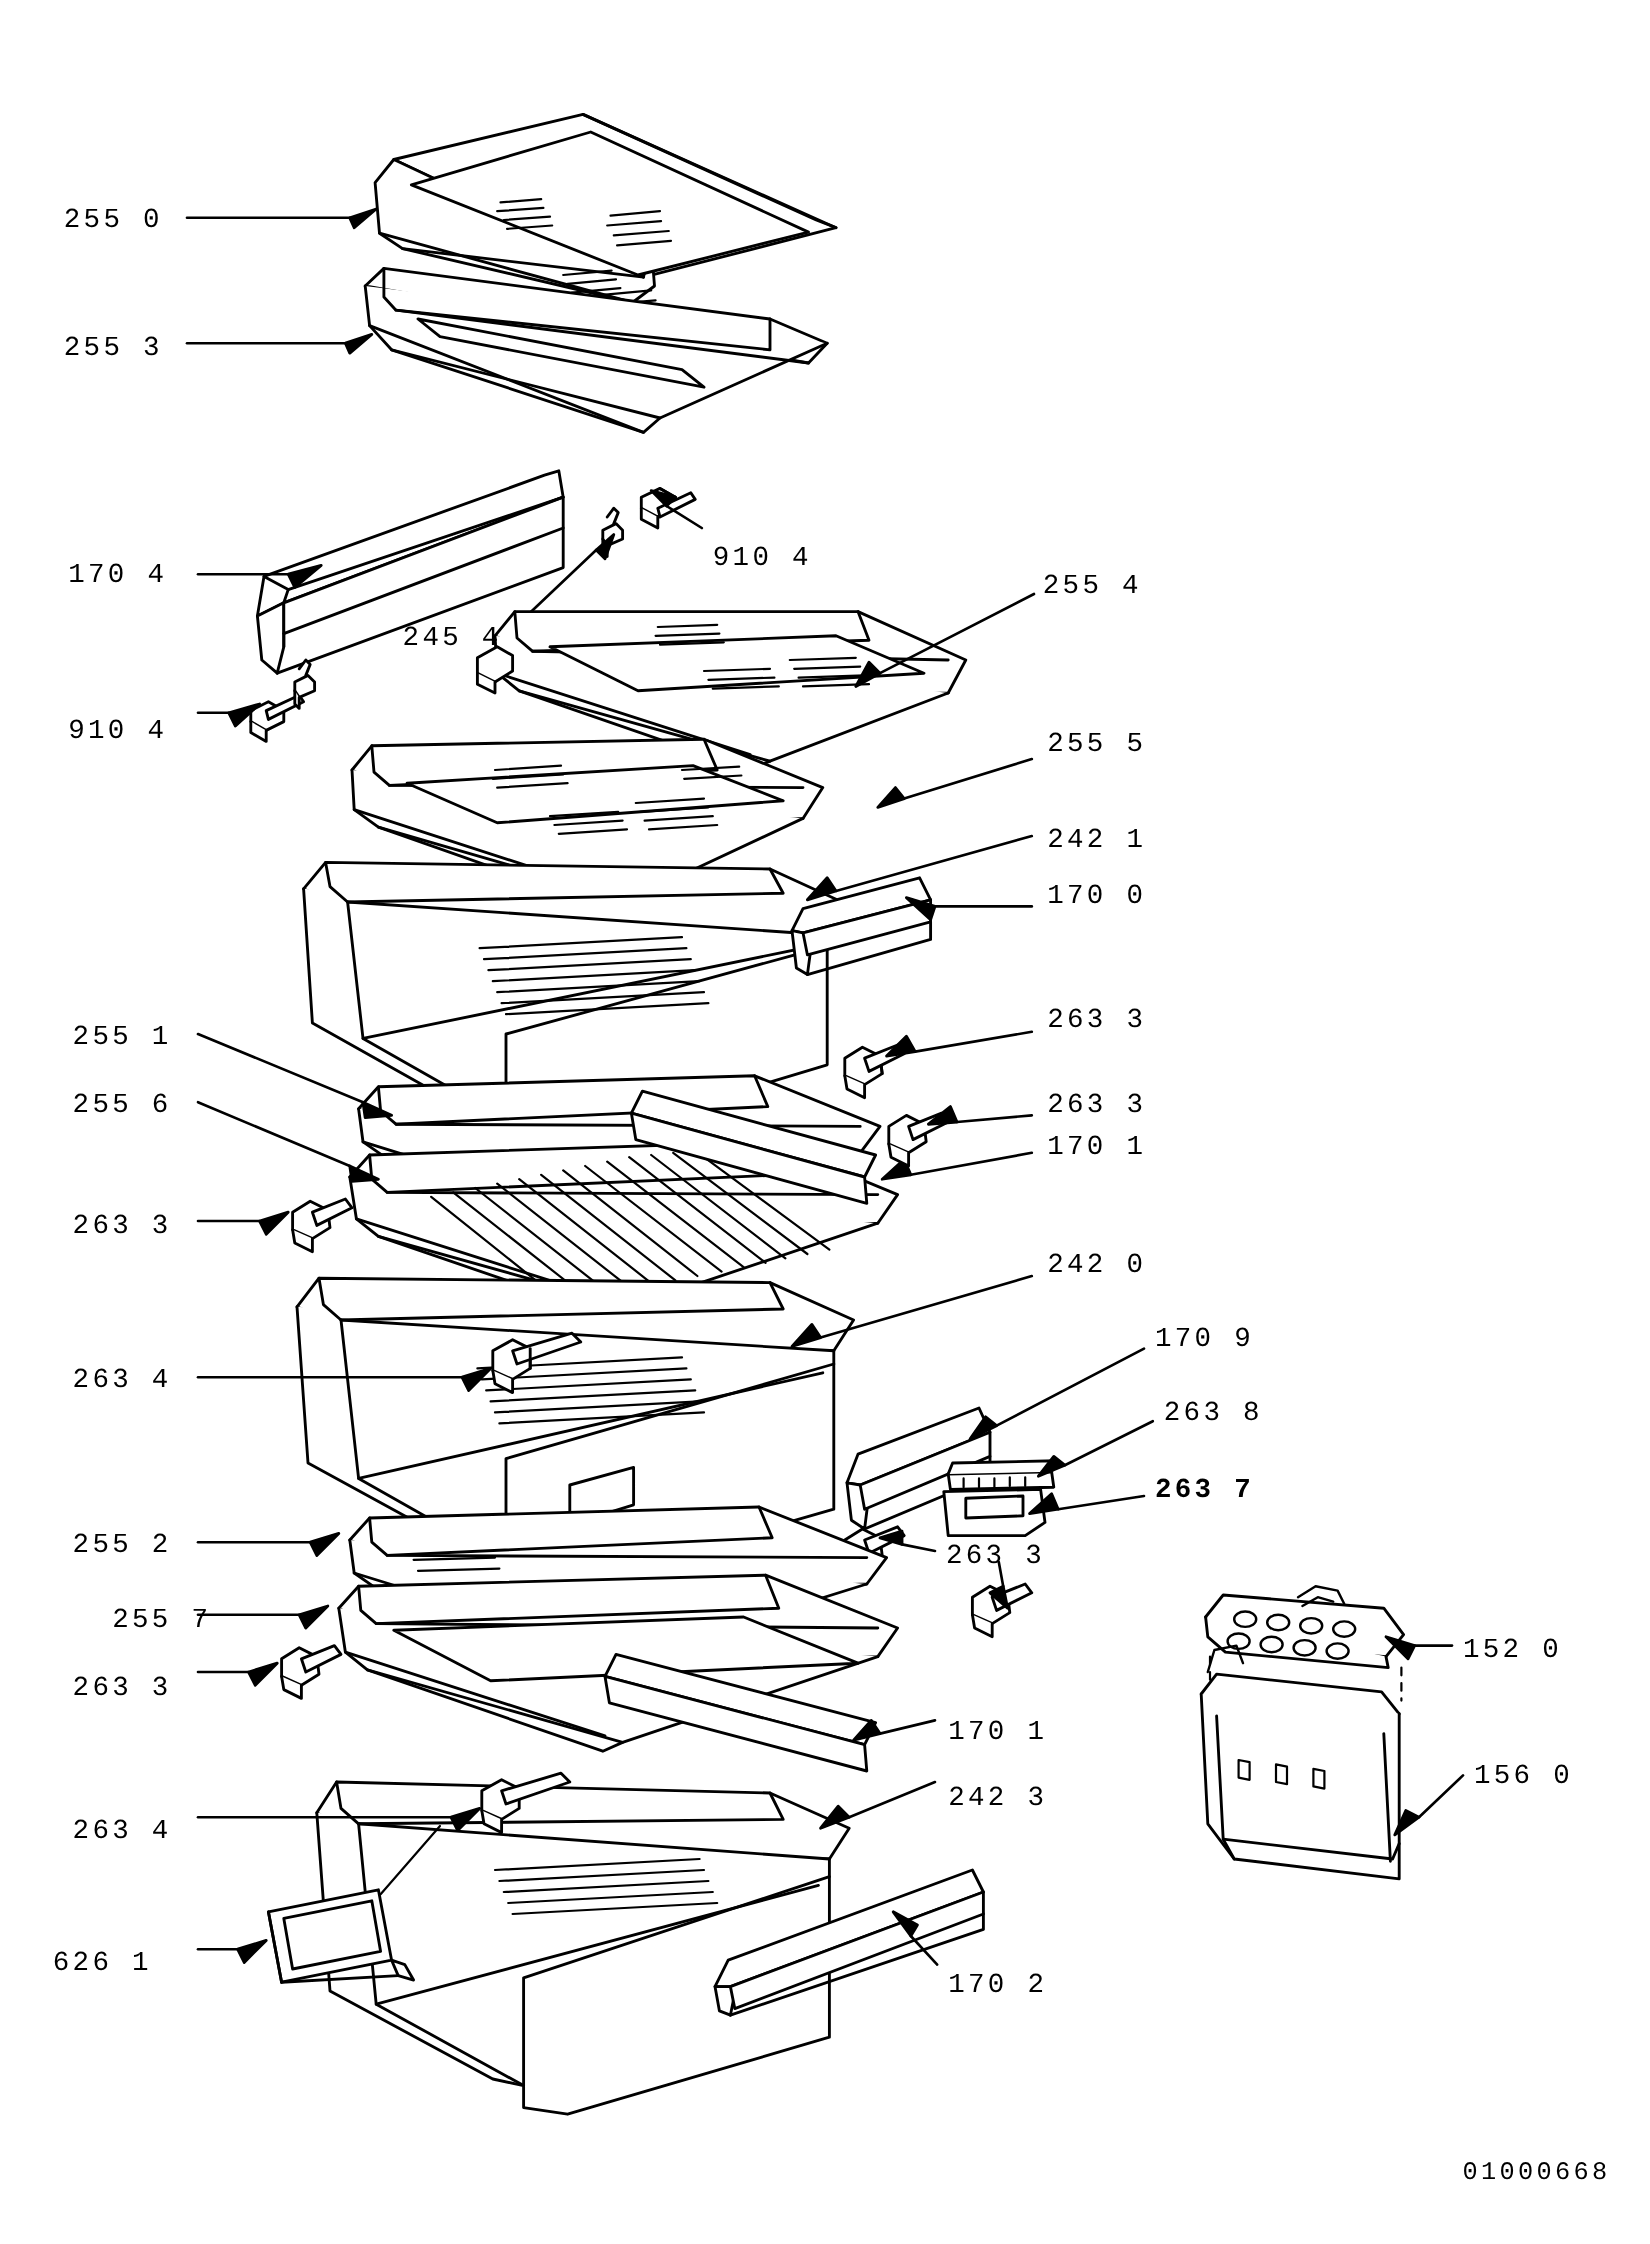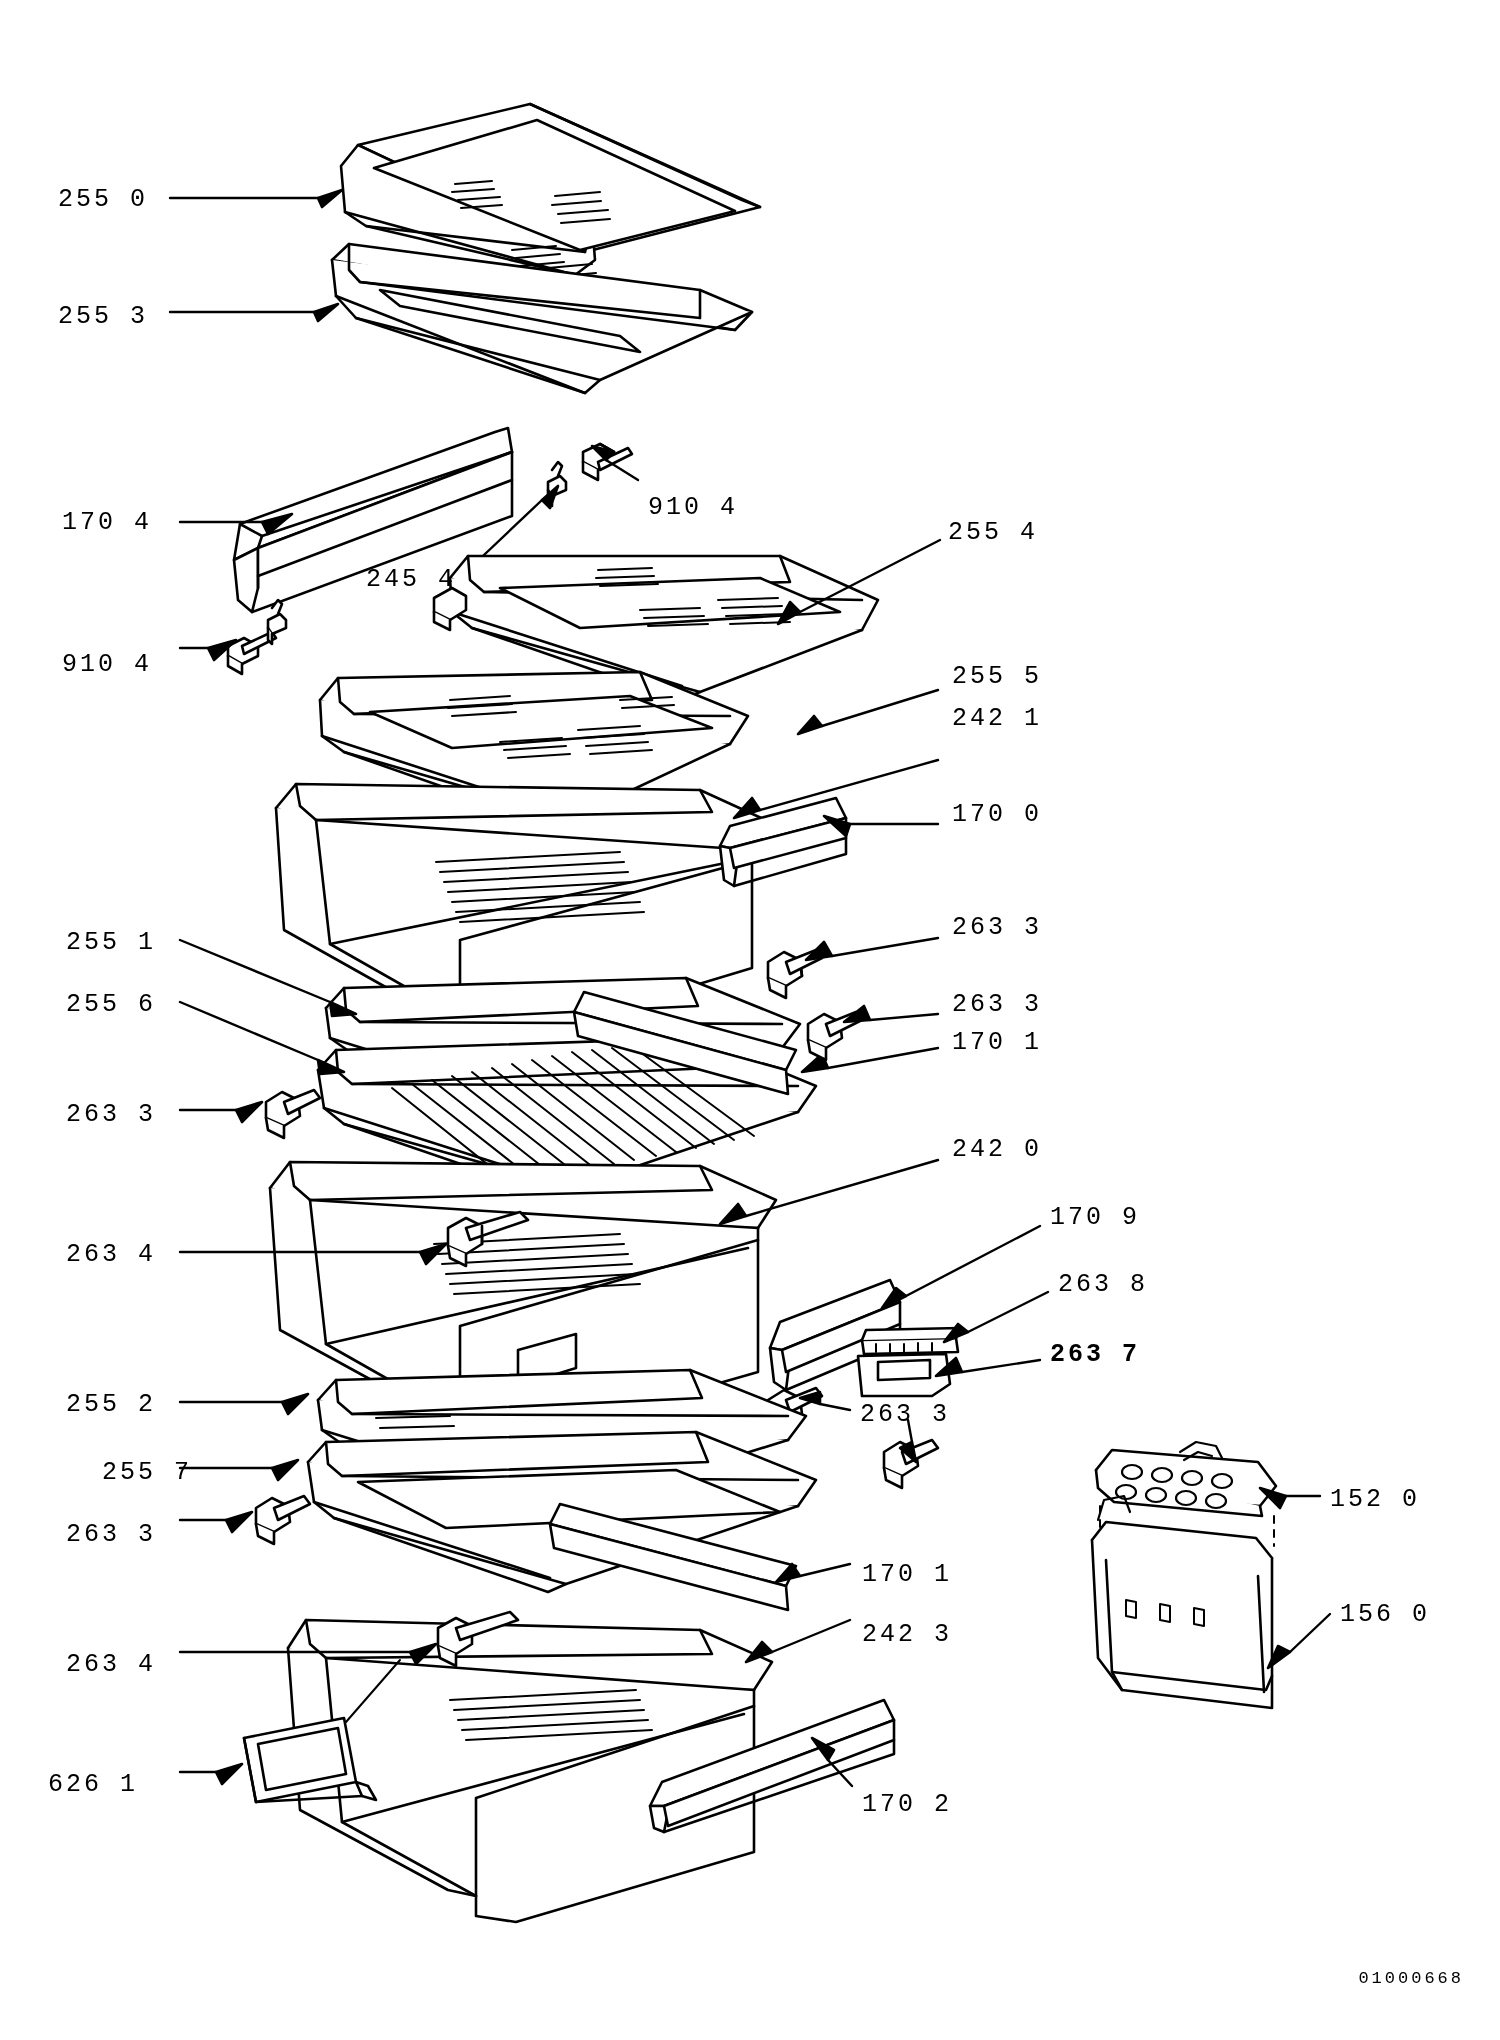--- a/index.html
+++ b/index.html
@@ -30,21 +30,21 @@
     font-size: 25px;
     letter-spacing: 3px;
     color: #000000;
     white-space: nowrap;
   }
   .drawing-number {
     position: absolute;
     right: 36px;
     bottom: 52px;
     font-family: "Liberation Mono", monospace;
-    font-size: 17px;
+    font-size: 23px;
     letter-spacing: 3px;
     color: #000000;
   }
 </style>
 </head>
 <body>
 
 <div id="sheet">
 
   <svg id="artwork" viewBox="0 0 1500 2040" xmlns="http://www.w3.org/2000/svg">
@@ -500,21 +500,21 @@
   </svg>
 
   <div class="callout" style="left:58px;  top:185px;">255 0</div>
   <div class="callout" style="left:58px;  top:302px;">255 3</div>
   <div class="callout" style="left:62px;  top:508px;">170 4</div>
   <div class="callout" style="left:648px; top:493px;">910 4</div>
   <div class="callout" style="left:366px; top:565px;">245 4</div>
   <div class="callout" style="left:948px; top:518px;">255 4</div>
   <div class="callout" style="left:62px;  top:650px;">910 4</div>
   <div class="callout" style="left:952px; top:662px;text-align:center;">255 5</div>
-  <div class="callout" style="left:952px; top:704px;">242 1</div>
+  <div class="callout" style="left:952px; top:749px;">242 1</div>
   <div class="callout" style="left:952px; top:800px;">170 0</div>
   <div class="callout" style="left:952px; top:913px;">263 3</div>
   <div class="callout" style="left:66px;  top:928px;">255 1</div>
   <div class="callout" style="left:952px; top:990px;">263 3</div>
   <div class="callout" style="left:66px;  top:990px;">255 6</div>
   <div class="callout" style="left:952px; top:1028px;">170 1</div>
   <div class="callout" style="left:66px;  top:1100px;">263 3</div>
   <div class="callout" style="left:952px; top:1135px;">242 0</div>
   <div class="callout" style="left:1050px;top:1203px;">170 9</div>
   <div class="callout" style="left:66px;  top:1240px;">263 4</div>

